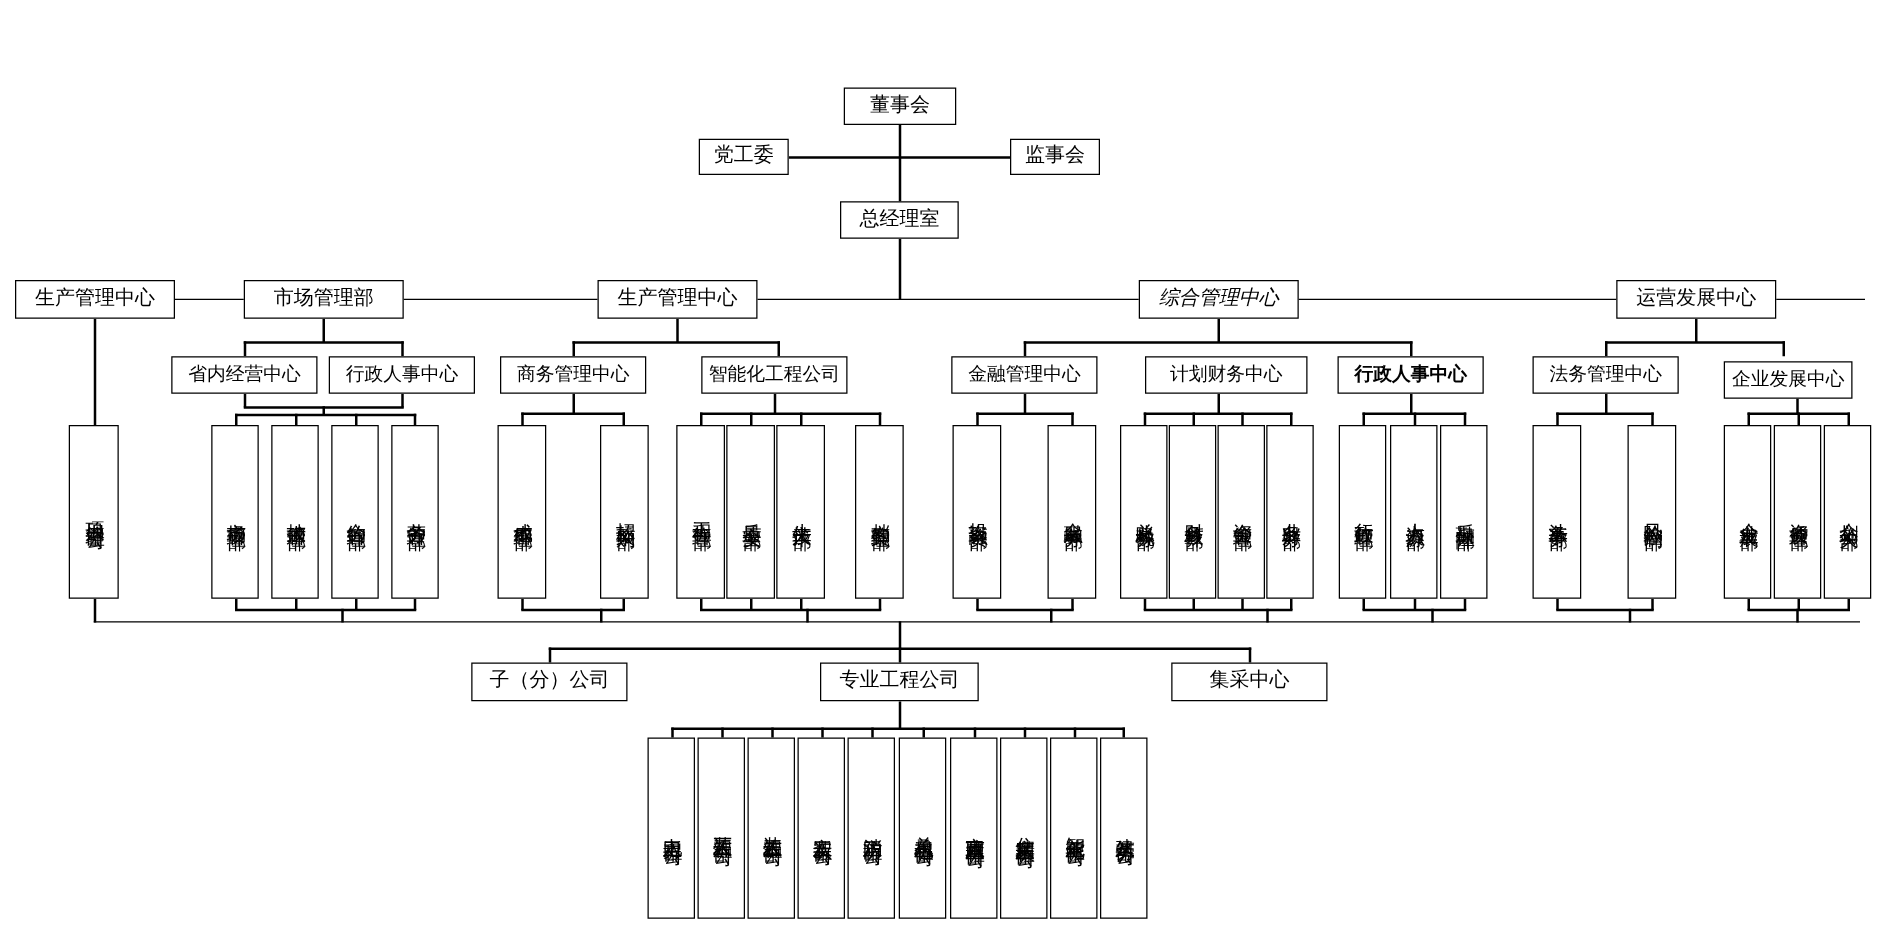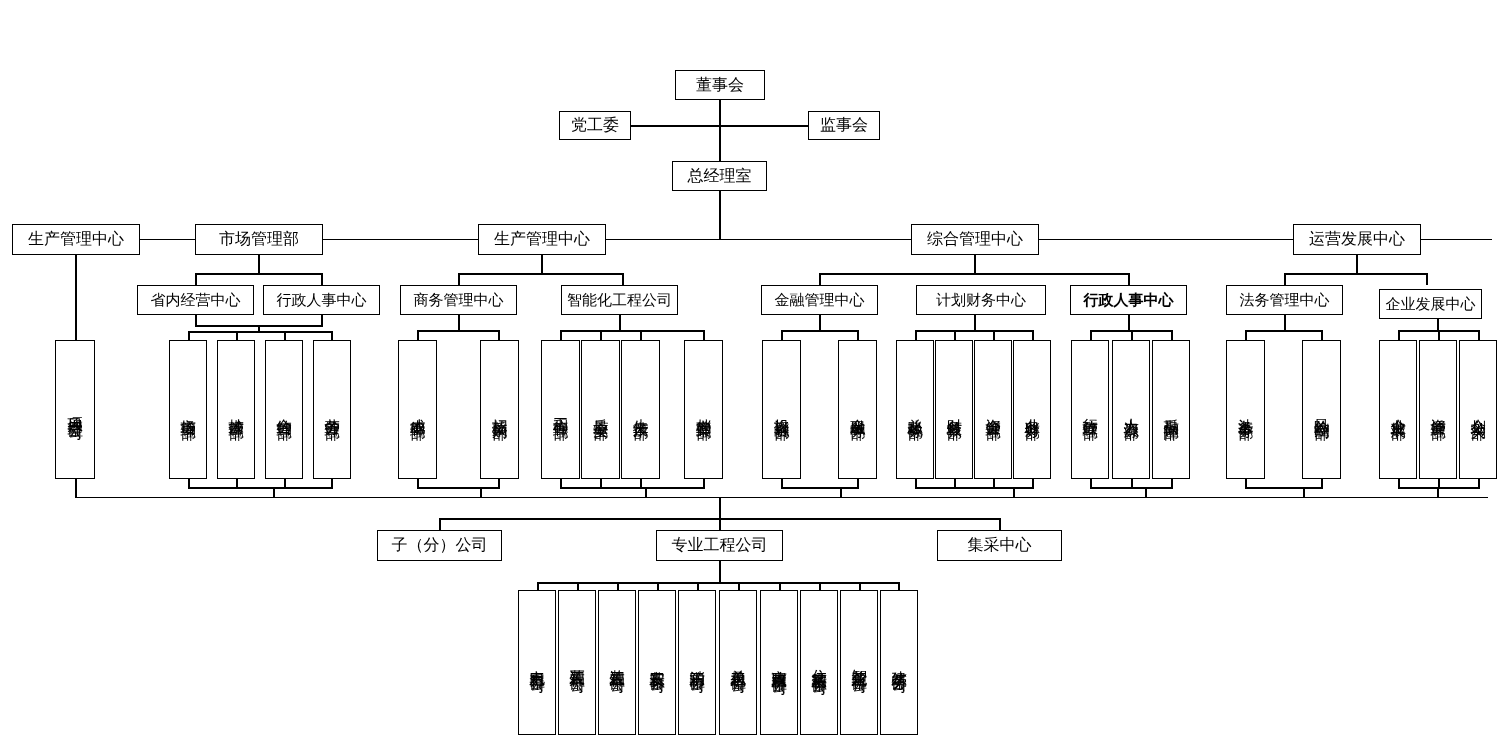--- a/index.html
+++ b/index.html
@@ -72,21 +72,21 @@
   <div class="ln lnv" style="left:719px;top:191px;height:49px;"></div>
 
   <div class="ln lnh" style="left:12px;top:238.5px;width:1480px;"></div>
 
   <div class="box h" style="left:12px;top:224px;width:128px;height:31px;">生产管理中心</div>
 
   <div class="box h" style="left:195px;top:224px;width:128px;height:31px;">市场管理部</div>
 
   <div class="box h" style="left:478px;top:224px;width:128px;height:31px;">生产管理中心</div>
 
-  <div class="box h" style="left:911px;top:224px;width:128px;height:31px;">综合管理中心</div>
+  <div class="box h" style="left:911px;top:224px;width:128px;height:31px;font-style:italic;">综合管理中心</div>
 
   <div class="box h" style="left:1293px;top:224px;width:128px;height:31px;">运营发展中心</div>
 
   <div class="ln lnv" style="left:258px;top:255px;height:19px;"></div>
   <div class="ln lnh" style="left:195px;top:273px;width:128px;"></div>
   <div class="ln lnv" style="left:195px;top:273px;height:12px;"></div>
   <div class="ln lnv" style="left:321.4px;top:273px;height:12px;"></div>
 
   <div class="ln lnv" style="left:541px;top:255px;height:19px;"></div>
   <div class="ln lnh" style="left:458px;top:273px;width:166px;"></div>

